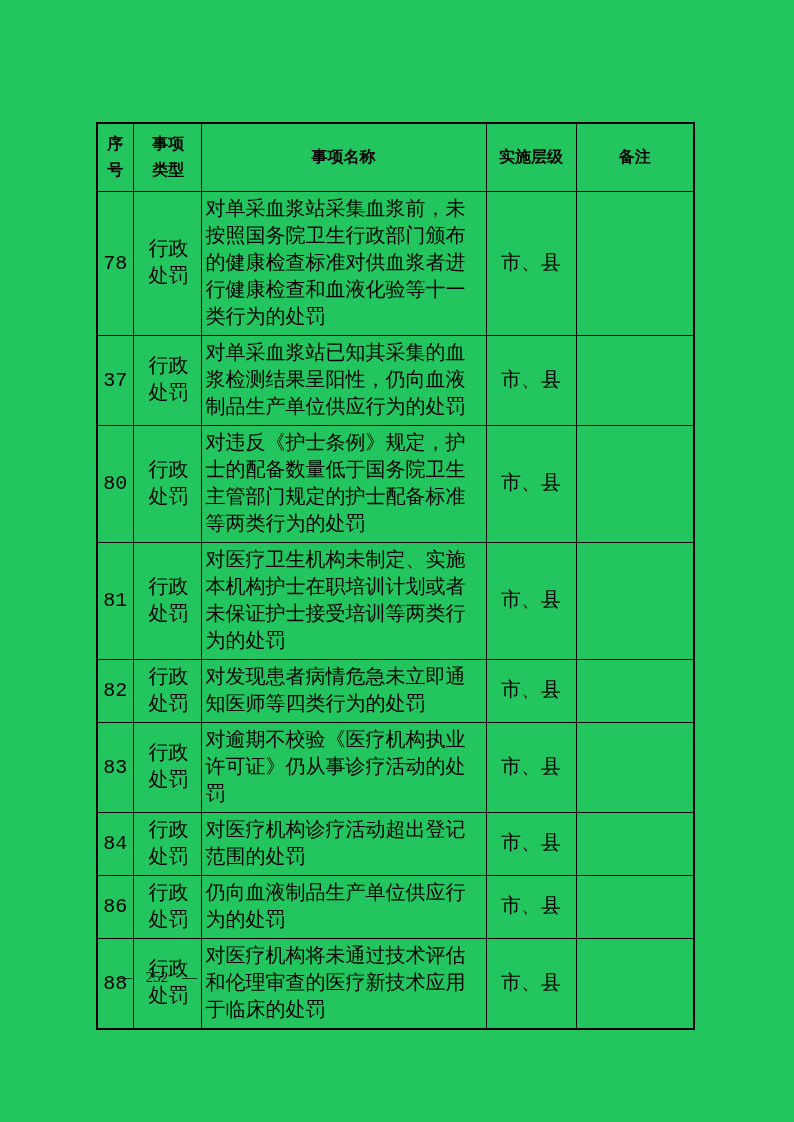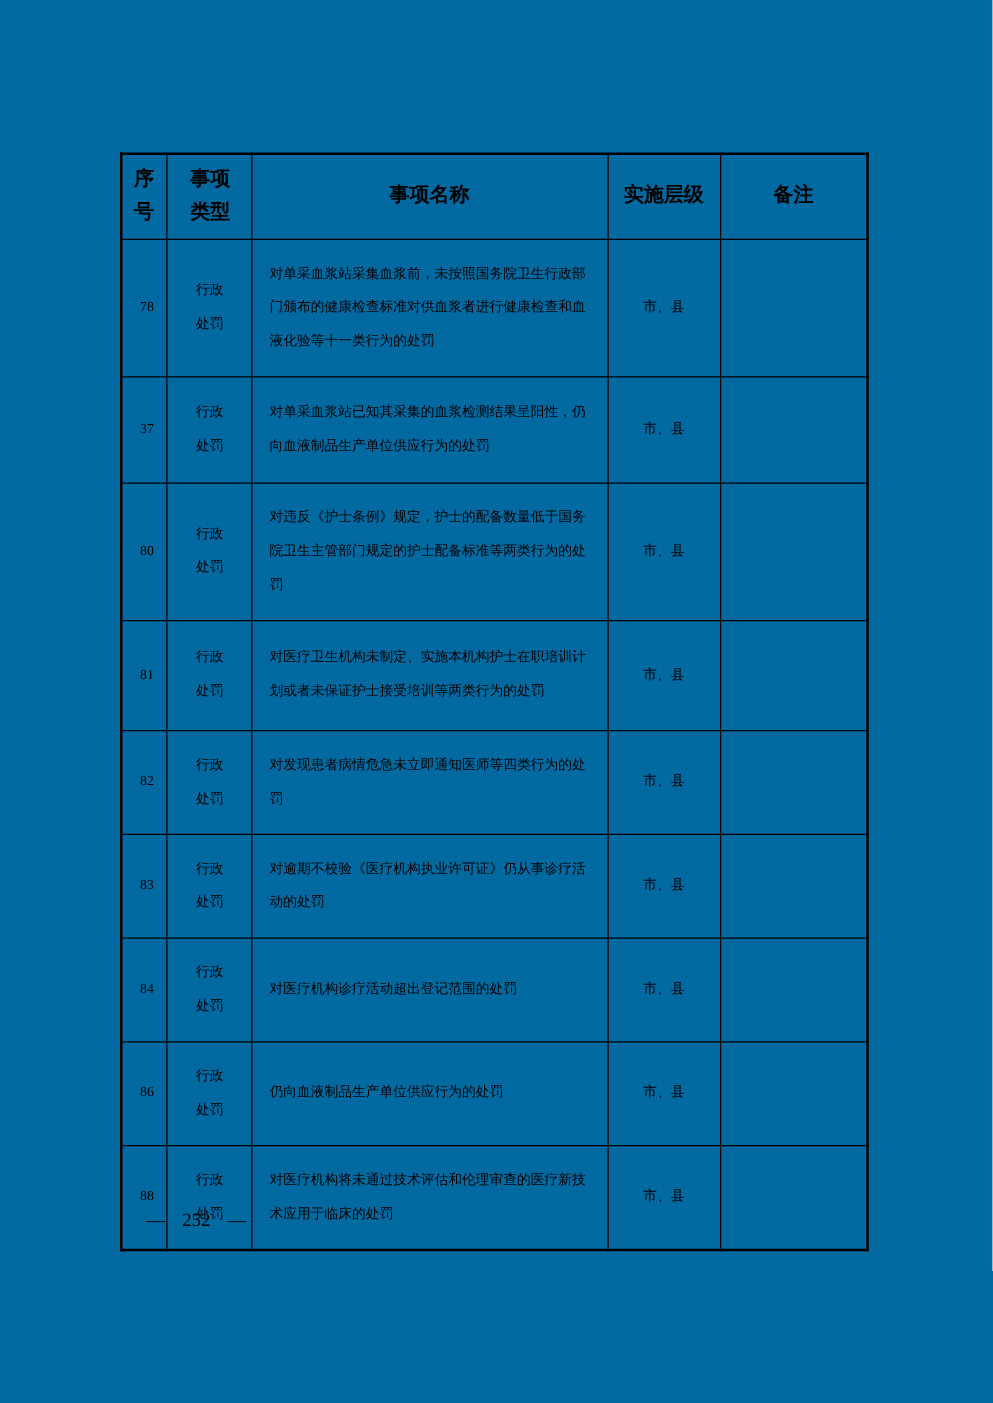--- a/index.html
+++ b/index.html
@@ -4,21 +4,21 @@
 <style>
   html, body {
     margin: 0;
     padding: 0;
     background: #ffffff;
   }
   .page {
     position: relative;
     width: 794px;
     height: 1122px;
-    background: #0369a1;
+    background: #22c55e;
     font-family: "Liberation Serif", "DejaVu Serif", serif;
     color: #000000;
     overflow: hidden;
   }
   table.items {
     position: absolute;
     left: 96px;
     top: 122px;
     width: 597px;
     border-collapse: collapse;
@@ -33,23 +33,24 @@
   }
   table.items th {
     font-family: "Liberation Sans", "DejaVu Sans", sans-serif;
     font-weight: 700;
     font-size: 16px;
     line-height: 26px;
     text-align: center;
     padding: 0;
   }
   table.items td {
-    font-size: 11px;
+    font-size: 20px;
     line-height: 27px;
-    padding: 14px;
+    padding: 4px;
+    font-family: Liberation Mono, monospace;
   }
   .cell-center { text-align: center; }
   .name-cell {
     text-align: left;
     padding: 3px 6px 3px 7px;
   }
   .wrap-1 { display: inline-block; width: 1.25em; text-align: center; }
   .wrap-2 { display: inline-block; width: 2.15em; text-align: right; }
   .footer {
     position: absolute;

